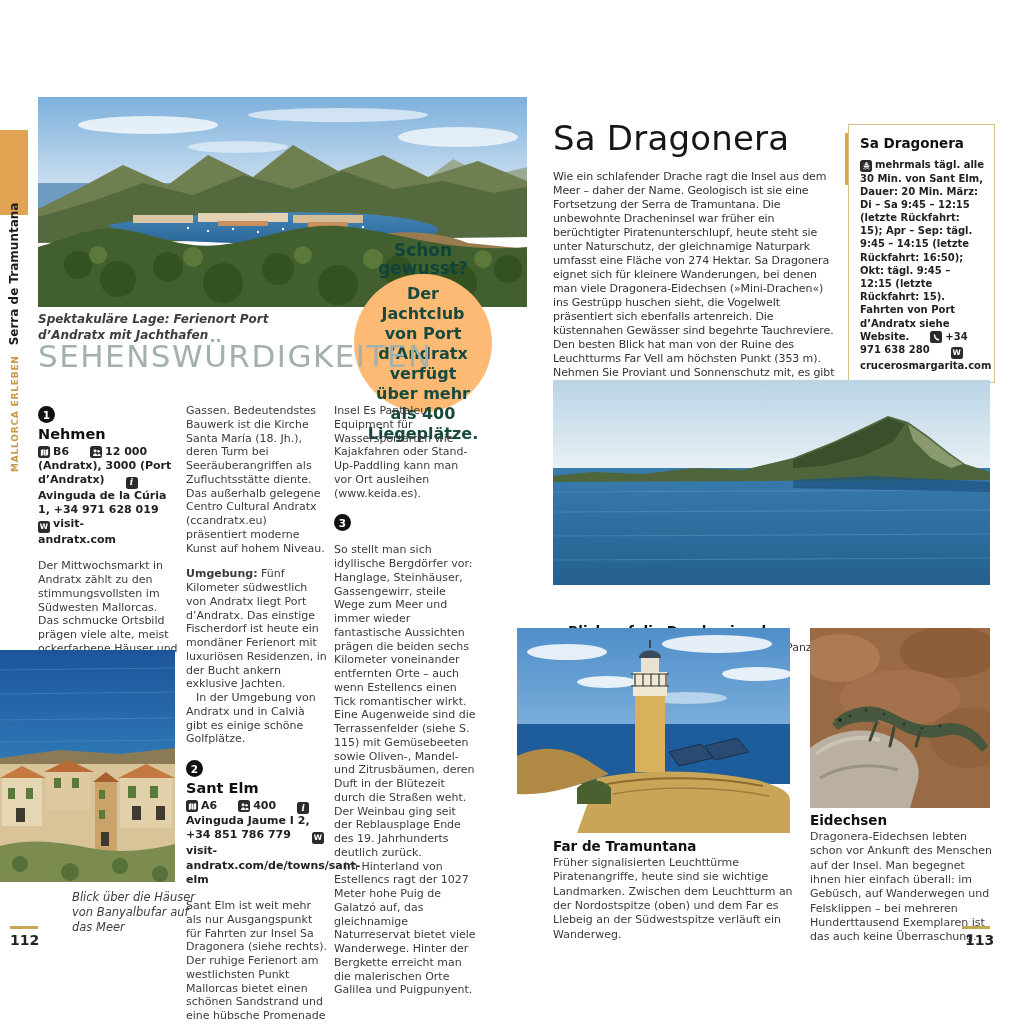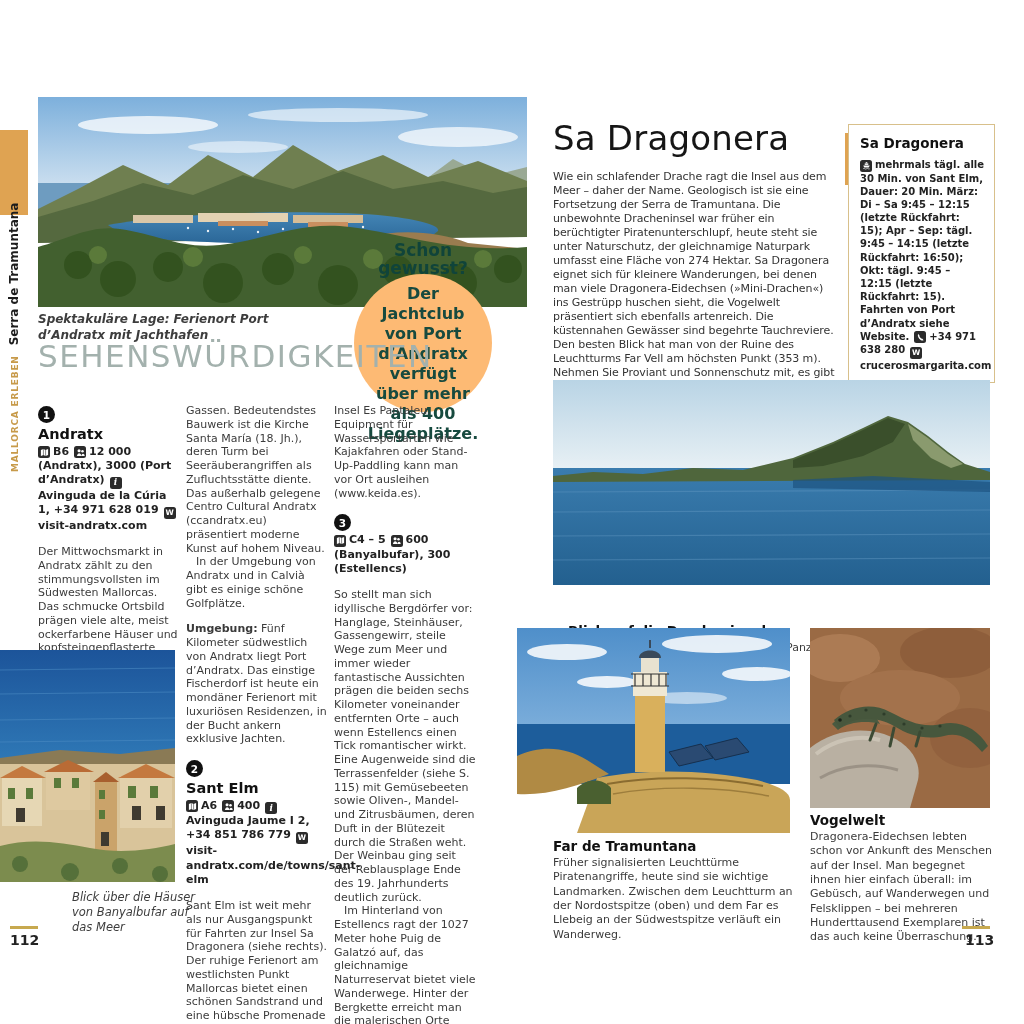--- a/index.html
+++ b/index.html
@@ -24,21 +24,21 @@
   .gap{margin-top:12px;}
   .indent{text-indent:10px;}
   .entry-title{font-size:14.5px;font-weight:bold;color:#111;margin:3px 0 2px 0;line-height:1.15;}
   .badge{width:17px;height:17px;border-radius:50%;background:#111;color:#fff;font-size:10.5px;
          font-weight:bold;display:flex;align-items:center;justify-content:center;margin-top:2px;}
   .entry-block{margin-top:14px;}
   .infoline{font-size:11px;line-height:1.3;font-weight:bold;color:#222;margin:2px 0 0 0;}
   .chip{display:inline-flex;align-items:center;justify-content:center;width:12px;height:12px;
         background:#2b2b2b;border-radius:2.5px;margin-right:3px;vertical-align:-2px;}
   .chip svg{display:block;}
-  .seg{margin-right:5px;}
+  .seg{margin-right:21px;}
   .intro{font-size:11px;line-height:1.27;color:#333;margin:0;letter-spacing:-.1px;}
   
   .fact-circle{position:absolute;left:354px;top:274px;width:138px;height:138px;border-radius:50%;
                background:#fdba74;display:flex;flex-direction:column;align-items:center;
                justify-content:center;text-align:center;padding:0;}
   .fact-title{font-size:17px;font-weight:bold;color:#10443a;line-height:1.05;margin:0 0 6px 0;}
   .fact-body{font-size:16px;font-weight:bold;color:#174a3f;line-height:1.25;margin:0;width:112px;}
   
   .infobox{position:absolute;left:848px;top:124px;width:147px;border:1.5px solid #d8c08b;
            background:#fff;padding:10px 9px 10px 11px;box-sizing:border-box;}
@@ -131,21 +131,21 @@
     <p class="fact-title">Schon gewusst?</p>
     <p class="fact-body">Der Jachtclub von Port d’Andratx verfügt über mehr als 400 Liegeplätze.</p>
   </div>
 
   <div class="abs big-heading" style="left:38px;top:338px;">SEHENSWÜRDIGKEITEN</div>
 
   <div class="col" style="left:38px;top:404px;">
     <div class="badge">
         <span>1</span>
       </div>
-    <div class="entry-title">Andratx</div>
+    <div class="entry-title">Nehmen</div>
     <p class="infoline"><span class="chip">
           <svg viewBox="0 0 10 10" width="9" height="9">
             <path fill="#fff" d="M1 2.2 3.8 1.2 6.2 2.2 9 1.2 9 7.8 6.2 8.8 3.8 7.8 1 8.8z"></path>
             <path stroke="#2b2b2b" stroke-width=".6" fill="none" d="M3.8 1.2V7.8M6.2 2.2V8.8"></path>
           </svg>
         </span><span class="seg">B6</span><span class="chip">
           <svg viewBox="0 0 10 10" width="9" height="9" fill="#fff">
             <circle cx="3.4" cy="3.1" r="1.7"></circle>
             <circle cx="7.2" cy="3.5" r="1.4"></circle>
             <path d="M1 9c.3-2.2 1.4-3.3 2.5-3.3S5.9 6.8 6.2 9z"></path>
@@ -154,22 +154,22 @@
         </span><span class="seg">12 000 (Andratx), 3000 (Port d’Andratx)</span><span class="chip">
           <span style="font-family:'DejaVu Serif',serif;font-style:italic;font-weight:bold;font-size:9px;color:#fff;line-height:1;">i</span>
         </span><span class="seg">Avinguda de la Cúria 1, +34 971 628 019</span><span class="chip">
           <span style="font-family:'DejaVu Sans',sans-serif;font-weight:bold;font-size:7.5px;color:#fff;line-height:1;">W</span>
         </span><span class="seg">visit-andratx.com</span></p>
     <p class="body gap">Der Mittwochsmarkt in Andratx zählt zu den stimmungsvollsten im Südwesten Mallorcas. Das schmucke Ortsbild prägen viele alte, meist ockerfarbene Häuser und kopfsteingepflasterte</p>
   </div>
 
   <div class="col" style="left:186px;top:404px;">
     <p class="body">Gassen. Bedeutendstes Bauwerk ist die Kirche Santa María (18. Jh.), deren Turm bei Seeräuberangriffen als Zufluchtsstätte diente. Das außerhalb gelegene Centro Cultural Andratx (ccandratx.eu) präsentiert moderne Kunst auf hohem Niveau.</p>
+    <p class="body gap"><b>Umgebung:</b><span> Fünf Kilometer südwestlich von Andratx liegt Port d’Andratx. Das einstige Fischerdorf ist heute ein mondäner Ferienort mit luxuriösen Residenzen, in der Bucht ankern exklusive Jachten.</span></p>
     <p class="body indent">In der Umgebung von Andratx und in Calvià gibt es einige schöne Golfplätze.</p>
-    <p class="body gap"><b>Umgebung:</b><span> Fünf Kilometer südwestlich von Andratx liegt Port d’Andratx. Das einstige Fischerdorf ist heute ein mondäner Ferienort mit luxuriösen Residenzen, in der Bucht ankern exklusive Jachten.</span></p>
     <div class="entry-block">
       <div class="badge">
           <span>2</span>
         </div>
       <div class="entry-title">Sant Elm</div>
       <p class="infoline"><span class="chip">
             <svg viewBox="0 0 10 10" width="9" height="9">
               <path fill="#fff" d="M1 2.2 3.8 1.2 6.2 2.2 9 1.2 9 7.8 6.2 8.8 3.8 7.8 1 8.8z"></path>
               <path stroke="#2b2b2b" stroke-width=".6" fill="none" d="M3.8 1.2V7.8M6.2 2.2V8.8"></path>
             </svg>
@@ -188,33 +188,20 @@
       <p class="body gap">Sant Elm ist weit mehr als nur Ausgangspunkt für Fahrten zur Insel Sa Dragonera (siehe rechts). Der ruhige Ferienort am westlichsten Punkt Mallorcas bietet einen schönen Sandstrand und eine hübsche Promenade mit vielen Cafés und Restaurants, von einigen hat man Sicht auf die Dracheninsel und die kleinere</p>
     </div>
   </div>
 
   <div class="col" style="left:334px;top:404px;">
     <p class="body">Insel Es Pantaleu. Equipment für Wassersportarten wie Kajakfahren oder Stand-Up-Paddling kann man vor Ort ausleihen (www.keida.es).</p>
     <div class="entry-block">
       <div class="badge">
           <span>3</span>
         </div>
-      <p class="infoline"><span class="chip">
-            <svg viewBox="0 0 10 10" width="9" height="9">
-              <path fill="#fff" d="M1 2.2 3.8 1.2 6.2 2.2 9 1.2 9 7.8 6.2 8.8 3.8 7.8 1 8.8z"></path>
-              <path stroke="#2b2b2b" stroke-width=".6" fill="none" d="M3.8 1.2V7.8M6.2 2.2V8.8"></path>
-            </svg>
-          </span><span class="seg">C4 – 5</span><span class="chip">
-            <svg viewBox="0 0 10 10" width="9" height="9" fill="#fff">
-              <circle cx="3.4" cy="3.1" r="1.7"></circle>
-              <circle cx="7.2" cy="3.5" r="1.4"></circle>
-              <path d="M1 9c.3-2.2 1.4-3.3 2.5-3.3S5.9 6.8 6.2 9z"></path>
-              <path d="M5.9 9c.2-1.7 1-2.6 1.9-2.6S9.5 7.3 9.7 9z"></path>
-            </svg>
-          </span><span class="seg">600 (Banyalbufar), 300 (Estellencs)</span></p>
       <p class="body gap">So stellt man sich idyllische Bergdörfer vor: Hanglage, Steinhäuser, Gassengewirr, steile Wege zum Meer und immer wieder fantastische Aussichten prägen die beiden sechs Kilometer voneinander entfernten Orte – auch wenn Estellencs einen Tick romantischer wirkt. Eine Augenweide sind die Terrassenfelder (siehe S. 115) mit Gemüsebeeten sowie Oliven-, Mandel- und Zitrusbäumen, deren Duft in der Blütezeit durch die Straßen weht. Der Weinbau ging seit der Reblausplage Ende des 19. Jahrhunderts deutlich zurück.</p>
       <p class="body indent">Im Hinterland von Estellencs ragt der 1027 Meter hohe Puig de Galatzó auf, das gleichnamige Naturreservat bietet viele Wanderwege. Hinter der Bergkette erreicht man die malerischen Orte Galilea und Puigpunyent.</p>
     </div>
   </div>
 
   <div class="photo" style="left:0;top:650px;width:175px;height:232px;">
     <svg viewBox="0 0 175 232" preserveAspectRatio="none">
       <defs>
         <linearGradient id="sea2" x1="0" y1="0" x2="0" y2="1">
             <stop offset="0" stop-color="#1c549a"></stop>
@@ -395,20 +382,20 @@
         <circle cx="94" cy="96" r="1.6"></circle>
           <circle cx="112" cy="100" r="1.6"></circle>
           <circle cx="130" cy="98" r="1.6"></circle>
       </g>
       <circle cx="30" cy="92" r="1.8" fill="#1c241a"></circle>
       <path d="M66 96 60 112 M84 100 80 118 M110 104 106 118" stroke="#3c4a34" stroke-width="3" fill="none" stroke-linecap="round"></path>
     </svg>
   </div>
 
   <div class="abs" style="left:810px;top:812px;width:182px;">
-    <p class="cap-title">Vogelwelt</p>
+    <p class="cap-title">Eidechsen</p>
     <p class="cap-text">Dragonera-Eidechsen lebten schon vor Ankunft des Menschen auf der Insel. Man begegnet ihnen hier einfach überall: im Gebüsch, auf Wanderwegen und Felsklippen – bei mehreren Hunderttausend Exemplaren ist das auch keine Überraschung.</p>
   </div>
 
   <div class="pn-rule" style="left:962px;top:926px;"></div>
   <div class="pn" style="left:965px;top:932px;">113</div>
 
 </div>
 
 </body></html>

